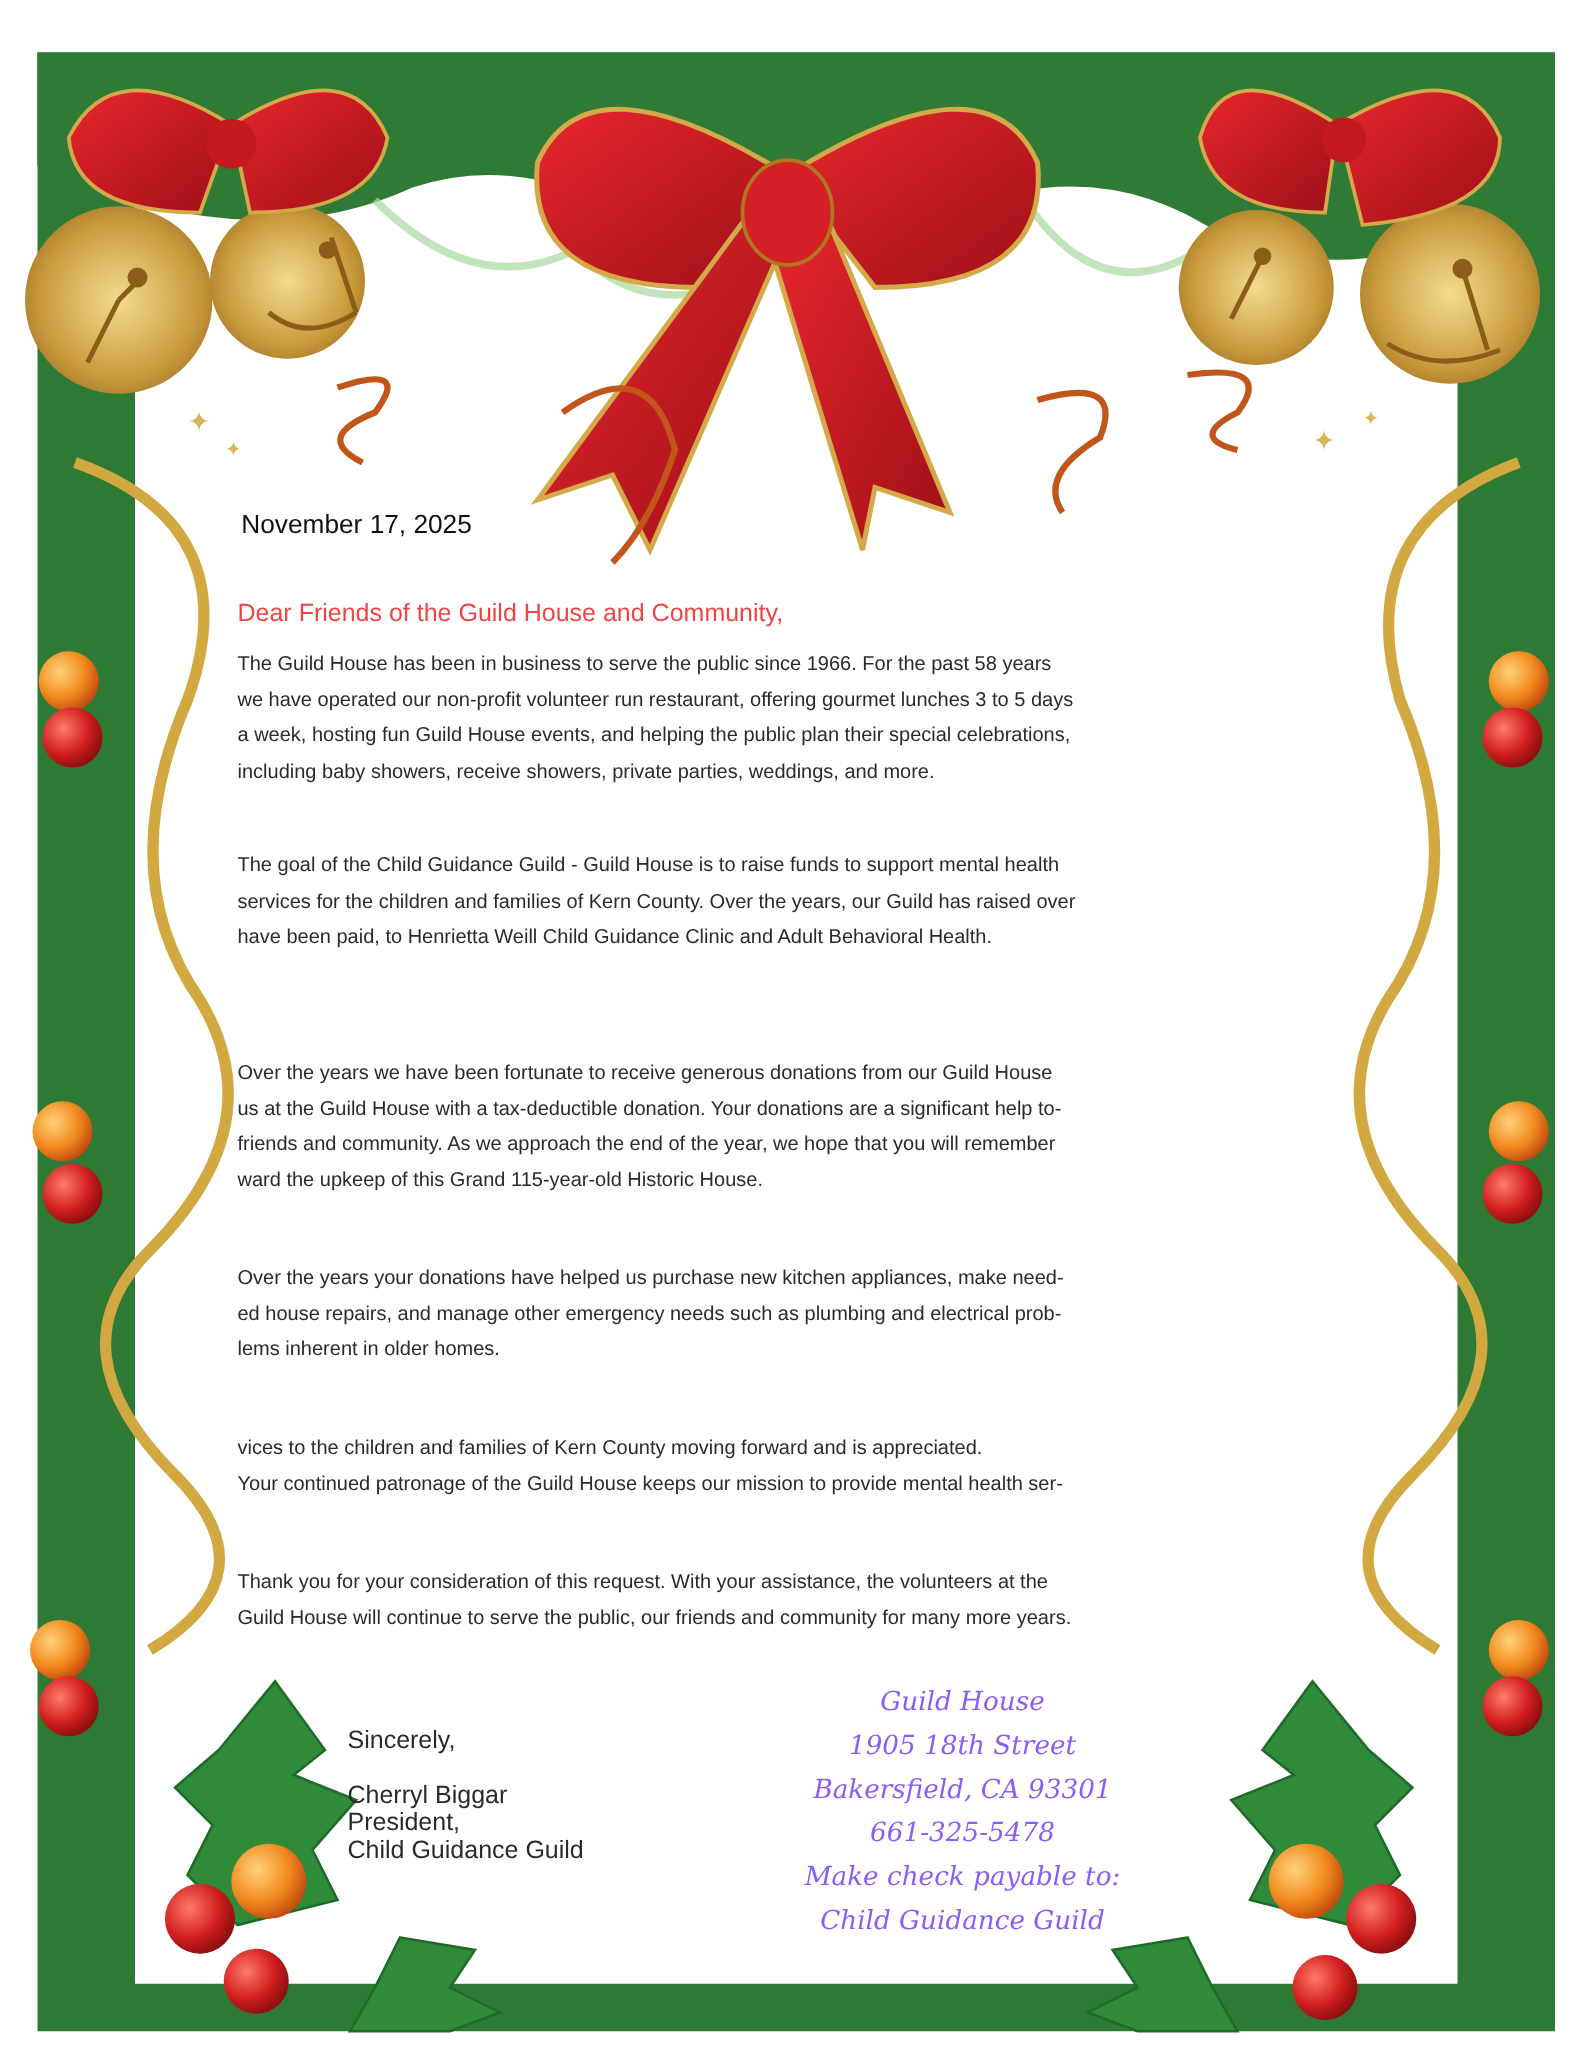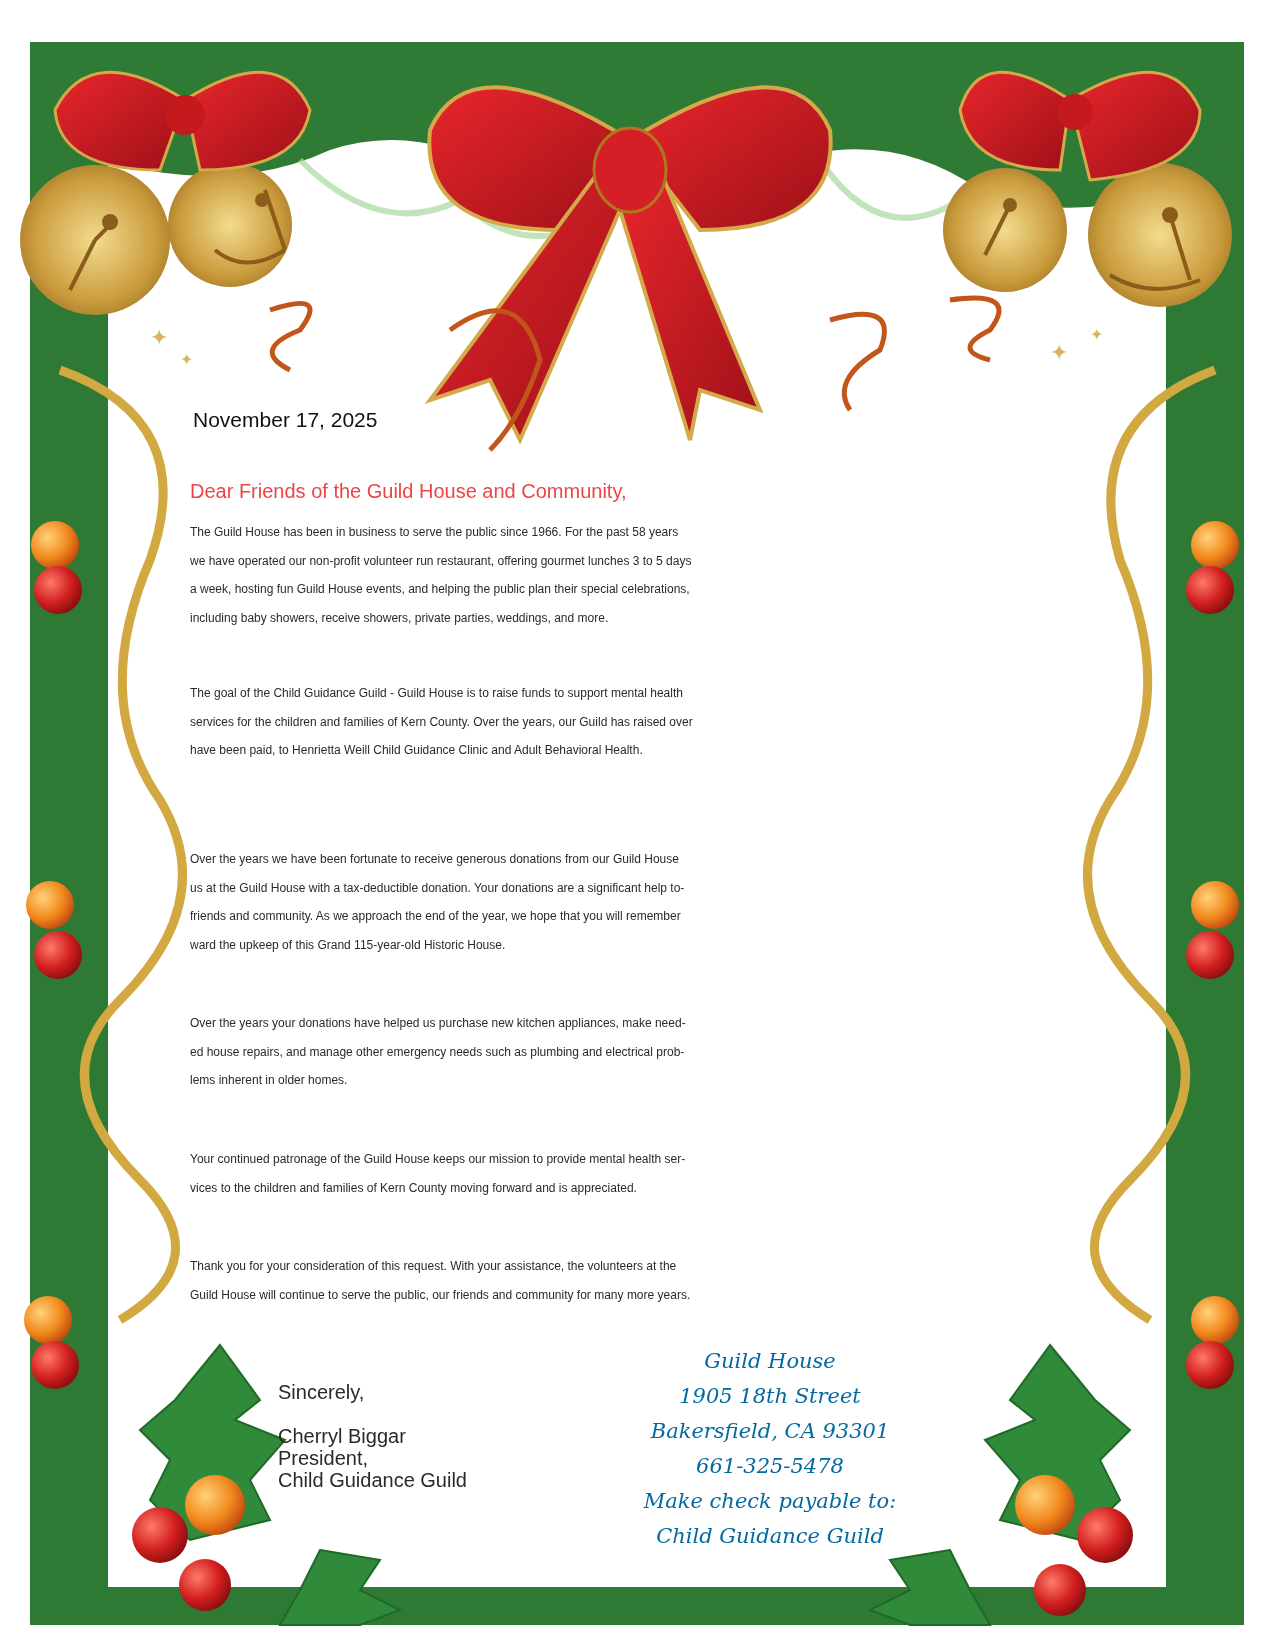--- a/index.html
+++ b/index.html
@@ -49,21 +49,21 @@
       position: absolute;
       left: 190px;
       top: 480px;
       font-size: 20px;
       color: #ef4444;
     }
     .para {
       position: absolute;
       left: 190px;
       width: 930px;
-      font-size: 12px;
+      font-size: 16px;
       line-height: 28.5px;
       color: #2a2a2a;
     }
     .para .line { display: block; white-space: nowrap; }
     .closing {
       position: absolute;
       left: 278px;
       top: 1381px;
       font-size: 20px;
       line-height: 22px;
@@ -71,21 +71,21 @@
     }
     .closing .gap { height: 22px; }
     .address {
       position: absolute;
       left: 620px;
       top: 1344px;
       width: 300px;
       text-align: center;
       font-family: "DejaVu Serif", serif;
       font-style: italic;
-      color: #0369a1;
+      color: #8b5cf6;
       font-size: 21px;
       line-height: 35px;
     }
   </style>
 </head>
 <body>
 
 <div class="frame">
   <div class="panel"></div>
 </div>
@@ -233,22 +233,22 @@
   <span class="line">ward the upkeep of this Grand 115-year-old Historic House.</span>
 </div>
 
 <div class="para letter-text" style="top:1009px;">
   <span class="line">Over the years your donations have helped us purchase new kitchen appliances, make need-</span>
   <span class="line">ed house repairs, and manage other emergency needs such as plumbing and electrical prob-</span>
   <span class="line">lems inherent in older homes.</span>
 </div>
 
 <div class="para letter-text" style="top:1145px;">
+  <span class="line">vices to the children and families of Kern County moving forward and is appreciated.</span>
   <span class="line">Your continued patronage of the Guild House keeps our mission to provide mental health ser-</span>
-  <span class="line">vices to the children and families of Kern County moving forward and is appreciated.</span>
 </div>
 
 <div class="para letter-text" style="top:1252px;">
   <span class="line">Thank you for your consideration of this request. With your assistance, the volunteers at the</span>
   <span class="line">Guild House will continue to serve the public, our friends and community for many more years.</span>
 </div>
 
 <div class="closing">
   <div>Sincerely,</div>
   <div class="gap"></div>

